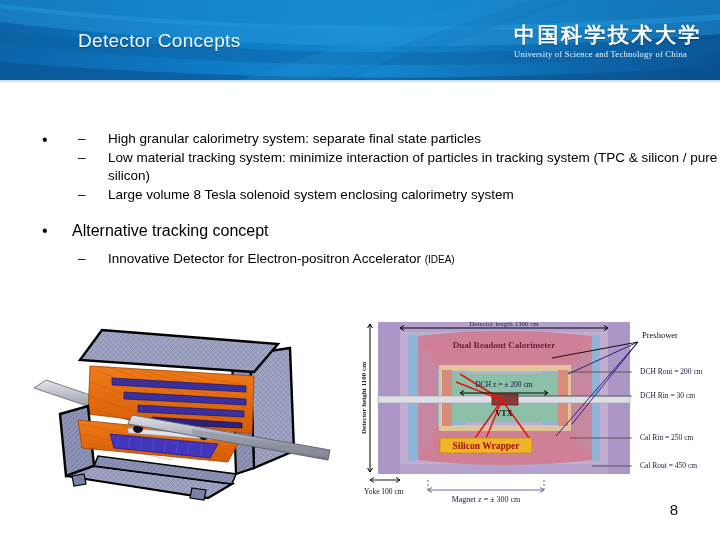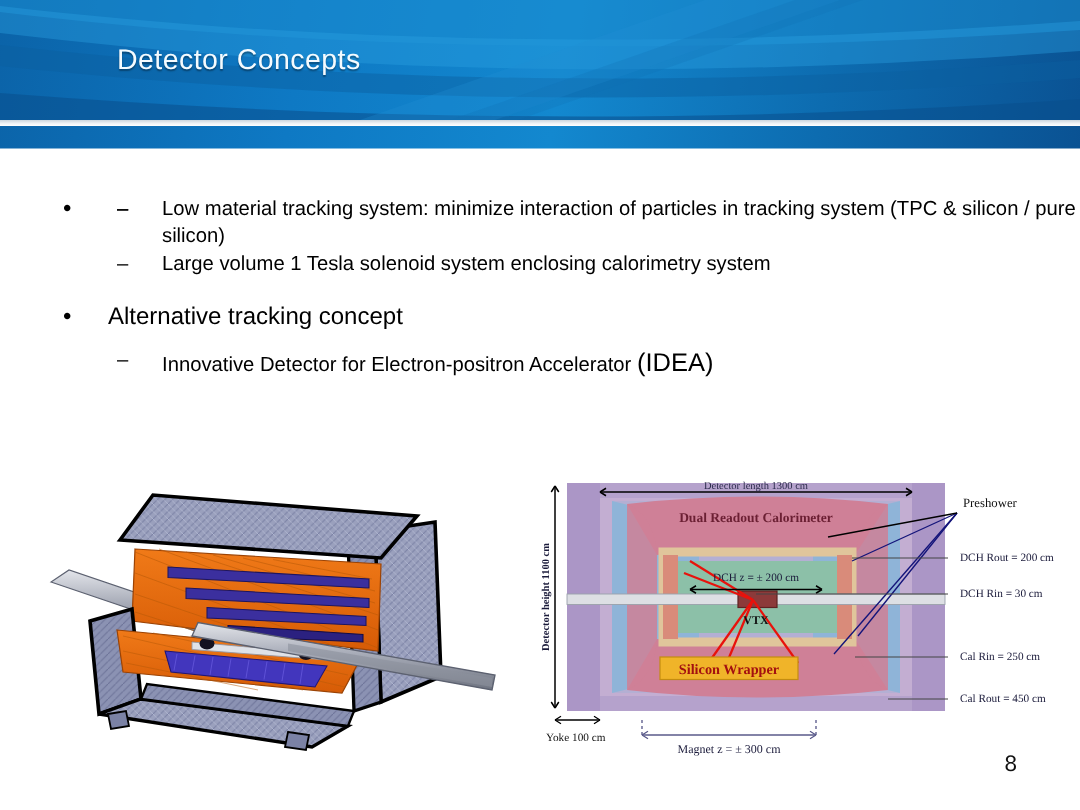--- a/index.html
+++ b/index.html
@@ -14,21 +14,21 @@
     overflow: hidden;
     font-family: "Liberation Sans", sans-serif;
     color: #000000;
   }
 
   
   .banner {
     position: absolute;
     left: 0; top: 0;
     width: 720px;
-    height: 99px;
+    height: 80px;
     overflow: hidden;
     background: linear-gradient(100deg, #0b63a8 0%, #0e79c4 28%, #1388cf 52%, #0d6cb0 76%, #0a5293 100%);
   }
   .banner svg {
     position: absolute;
     left: 0; top: 0;
     width: 720px;
     height: 80px;
     display: block;
   }
@@ -123,21 +123,21 @@
     margin-top: 1px;
   }
   .bullet-l2 .dash {
     position: absolute;
     left: 78px;
     top: 0;
     font-size: 13.5px;
     line-height: 1.33;
   }
   .bullet-l2 .small {
-    font-size: 17px;
+    font-size: 10px;
   }
 
   
   .figures {
     position: absolute;
     left: 0;
     top: 312px;
     width: 720px;
     height: 200px;
   }
@@ -178,39 +178,55 @@
   <svg viewBox="0 0 720 80" preserveAspectRatio="none">
     <path d="M0,8 C180,30 420,40 720,20 L720,0 L0,0 Z" fill="#1b8ed1" opacity="0.55"></path>
     <path d="M0,22 C200,46 430,56 720,34 L720,14 C420,36 190,26 0,4 Z" fill="#2aa0e0" opacity="0.40"></path>
     <path d="M0,44 C210,66 440,74 720,52 L720,40 C430,62 200,52 0,30 Z" fill="#0a5f9f" opacity="0.45"></path>
     <path d="M0,62 C230,80 460,84 720,66 L720,80 L0,80 Z" fill="#0a4f8c" opacity="0.55"></path>
     <path d="M240,80 L470,0 L560,0 L330,80 Z" fill="#2090d4" opacity="0.30"></path>
     <path d="M300,80 L530,0 L575,0 L345,80 Z" fill="#0e6fb4" opacity="0.25"></path>
   </svg>
   <div class="banner-title">Detector Concepts</div>
 
+  <div class="logo">
+    <svg class="logo-seal" viewBox="0 0 46 46">
+      <circle cx="23" cy="23" r="21.5" fill="none" stroke="#dce9f5" stroke-width="1.6"></circle>
+      <circle cx="23" cy="23" r="17.5" fill="none" stroke="#dce9f5" stroke-width="1"></circle>
+      <path d="M23 9.5 L34 19 L34 30 L12 30 L12 19 Z" fill="#13639e" opacity="0.55"></path>
+      <path d="M23 11 C17 17 13 22 12.5 29.5 L33.5 29.5 C33 22 29 17 23 11 Z" fill="#0f5b95"></path>
+      <rect x="17" y="21" width="12" height="2.6" fill="#eaf3fb"></rect>
+      <path d="M12 31.5 C17 34.5 29 34.5 34 31.5" fill="none" stroke="#e3eef8" stroke-width="1.3"></path>
+      <path d="M13.5 34.5 C18 37 28 37 32.5 34.5" fill="none" stroke="#e3eef8" stroke-width="1"></path>
+    </svg>
+    <div class="logo-text">
+      <div class="logo-cn">中国科学技术大学</div>
+      <div class="logo-en">University of Science and Technology of China</div>
+    </div>
+  </div>
 </div>
 <div class="banner-underline"></div>
 
 <div class="content">
 
   <div class="bullet-l1" style="margin-top:46px;">
     <span class="dot">•</span>
   </div>
   <div class="sub-list" style="margin-top:11px;">
     <div class="bullet-l2">
       <span class="dash">–</span>
+      <span>High granular calorimetry system: separate final state particles</span>
     </div>
     <div class="bullet-l2">
       <span class="dash">–</span>
       <span>Low material tracking system: minimize interaction of particles in tracking system (TPC &amp; silicon / pure silicon)</span>
     </div>
     <div class="bullet-l2">
       <span class="dash">–</span>
-      <span>Large volume 1 Tesla solenoid system enclosing calorimetry system</span>
+      <span>Large volume 8 Tesla solenoid system enclosing calorimetry system</span>
     </div>
   </div>
 
   <div class="bullet-l1" style="margin-top:17px;">
     <span class="dot">•</span>
     <span>Alternative tracking concept</span>
   </div>
   <div class="sub-list" style="margin-top:10px;">
     <div class="bullet-l2">
       <span class="dash">–</span>

